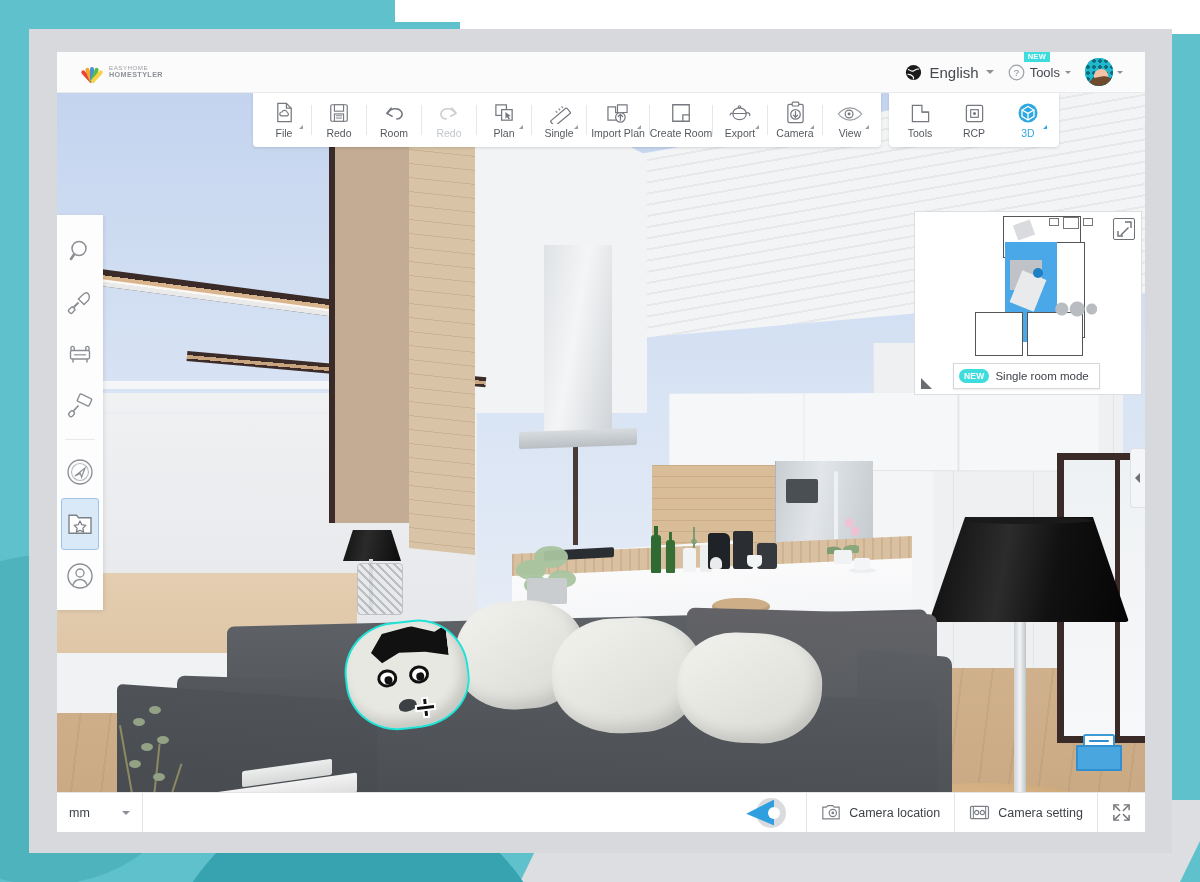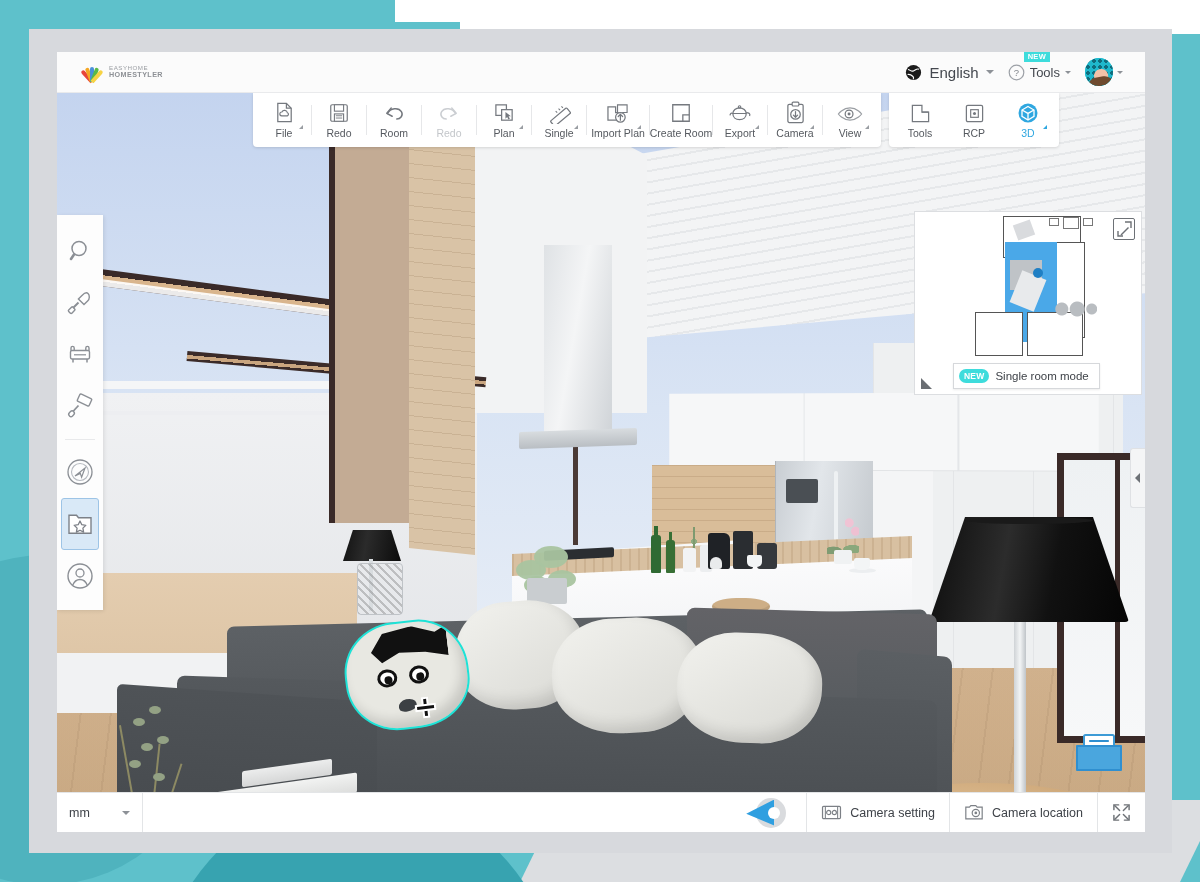--- a/index.html
+++ b/index.html
@@ -950,39 +950,39 @@
     <div class="bb-right">
       <div class="compass">
         <div class="compass-dial">
           <div class="ring"></div>
           <div class="cone"></div>
           <div class="dot"></div>
         </div>
       </div>
       <div class="bb-btn">
         <span>
+          <svg class="ic" width="20" height="17" viewBox="0 0 22 18">
+            <path d="M2 3h4l1.5-1.5H13L14.5 3H20v13H2z" fill="none" stroke="#7c8086" stroke-width="1.3"></path>
+            <circle cx="13" cy="9.5" r="4" fill="none" stroke="#7c8086" stroke-width="1.3"></circle>
+            <circle cx="13" cy="9.5" r="1.5" fill="#7c8086"></circle>
+          </svg>
+        </span>
+        <span>Camera location</span>
+      </div>
+      <div class="bb-btn">
+        <span>
           <svg class="ic" width="21" height="17" viewBox="0 0 22 18">
             <rect x="1.5" y="2.5" width="19" height="13" rx="1.2" fill="none" stroke="#7c8086" stroke-width="1.3"></rect>
             <circle cx="8" cy="9" r="2.2" fill="none" stroke="#7c8086" stroke-width="1.2"></circle>
             <circle cx="14" cy="9" r="2.2" fill="none" stroke="#7c8086" stroke-width="1.2"></circle>
             <path d="M4.5 2.5v13M17.5 2.5v13" stroke="#7c8086" stroke-width="1.1"></path>
           </svg>
         </span>
         <span>Camera setting</span>
       </div>
-      <div class="bb-btn">
-        <span>
-          <svg class="ic" width="20" height="17" viewBox="0 0 22 18">
-            <path d="M2 3h4l1.5-1.5H13L14.5 3H20v13H2z" fill="none" stroke="#7c8086" stroke-width="1.3"></path>
-            <circle cx="13" cy="9.5" r="4" fill="none" stroke="#7c8086" stroke-width="1.3"></circle>
-            <circle cx="13" cy="9.5" r="1.5" fill="#7c8086"></circle>
-          </svg>
-        </span>
-        <span>Camera location</span>
-      </div>
       <div class="bb-icon-btn">
         <svg class="ic" width="19" height="19" viewBox="0 0 20 20">
           <path d="M2 7V2h5M18 7V2h-5M2 13v5h5M18 13v5h-5" fill="none" stroke="#6d7176" stroke-width="1.5" stroke-linecap="round"></path>
           <path d="M3 3l5 5M17 3l-5 5M3 17l5-5M17 17l-5-5" stroke="#6d7176" stroke-width="1.5" stroke-linecap="round"></path>
         </svg>
       </div>
     </div>
   </div>
 </div>
 

